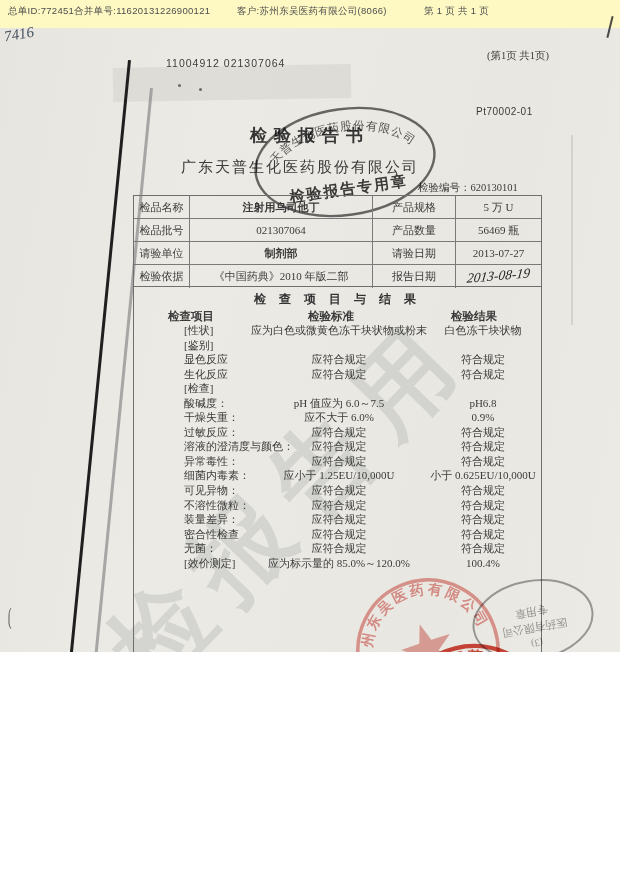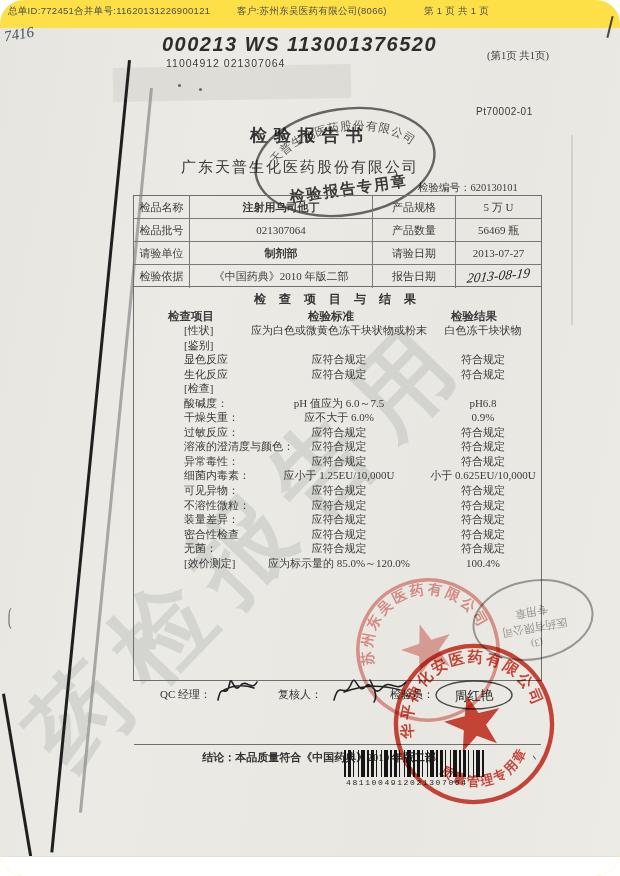--- a/index.html
+++ b/index.html
@@ -1,17 +1,17 @@
 <!DOCTYPE html>
 <html><head>
 <meta charset="utf-8">
 <style>
   html,body{margin:0;padding:0;background:#fff;}
-  #page{position:relative;width:620px;height:876px;background:#fde047;overflow:hidden;
-        font-family:"Liberation Serif","DejaVu Serif",serif;color:#3a3a3a;border-radius:24px;}
+  #page{position:relative;width:620px;height:652px;background:#fef9c3;overflow:hidden;
+        font-family:"Liberation Serif","DejaVu Serif",serif;color:#3a3a3a;}
   .abs{position:absolute;}
   .sans{font-family:"Liberation Sans","DejaVu Sans",sans-serif;}
   
   .faxline{top:5px;font-size:9.5px;color:#4d4d4d;white-space:nowrap;letter-spacing:.3px;}
   
   #paper{top:28px;left:0;width:620px;height:828px;
          background:linear-gradient(100deg,#e7e5df 0%,#eceae4 30%,#e9e7e1 70%,#edebe6 100%);}
   
   #watermark{left:48px;top:688px;transform:rotate(-46deg);transform-origin:left center;
              font-size:96px;letter-spacing:20px;color:rgba(122,128,133,.20);font-weight:700;
@@ -83,21 +83,20 @@
   <div class="abs edge" style="left:128px;top:60px;width:3px;height:796px;transform:rotate(5.6deg);transform-origin:top left;"></div>
   <div class="abs" style="left:150px;top:88px;width:2.5px;height:728px;background:#8f8f8f;opacity:.75;transform:rotate(5.6deg);transform-origin:top left;"></div>
   <div class="abs edge" style="left:2px;top:694px;width:2.5px;height:168px;transform:rotate(-9.5deg);transform-origin:top left;"></div>
   <div class="abs" style="left:571px;top:135px;width:1.5px;height:190px;background:#d3d2cc;"></div>
   <div class="abs edge" style="left:609px;top:16px;width:2px;height:22px;transform:rotate(14deg);opacity:.8;"></div>
   <div class="abs dot" style="left:178px;top:84px;"></div>
   <div class="abs dot" style="left:199px;top:88px;"></div>
   <div class="abs" style="left:6px;top:604px;font-size:22px;color:#6a6a6a;transform:scaleX(.6);">⟮</div>
 
   <div id="hw-code" class="abs">7416</div>
-  <div id="doc-number" class="abs sans">000213 WS 113001376520</div>
   <div id="doc-subnumber" class="abs sans">11004912  021307064</div>
   <div id="page-note" class="abs">(第1页 共1页)</div>
   <div id="form-code" class="abs sans">Pt70002-01</div>
 
   <div id="report-title" class="abs">检验报告书</div>
   <div id="company-name" class="abs">广东天普生化医药股份有限公司</div>
   <div id="report-no" class="abs">检验编号：620130101</div>
 
   <svg class="abs stamp" style="left:250px;top:104px;" width="190" height="116" viewBox="0 0 190 116">
     <g transform="translate(95,58) rotate(-8)">

